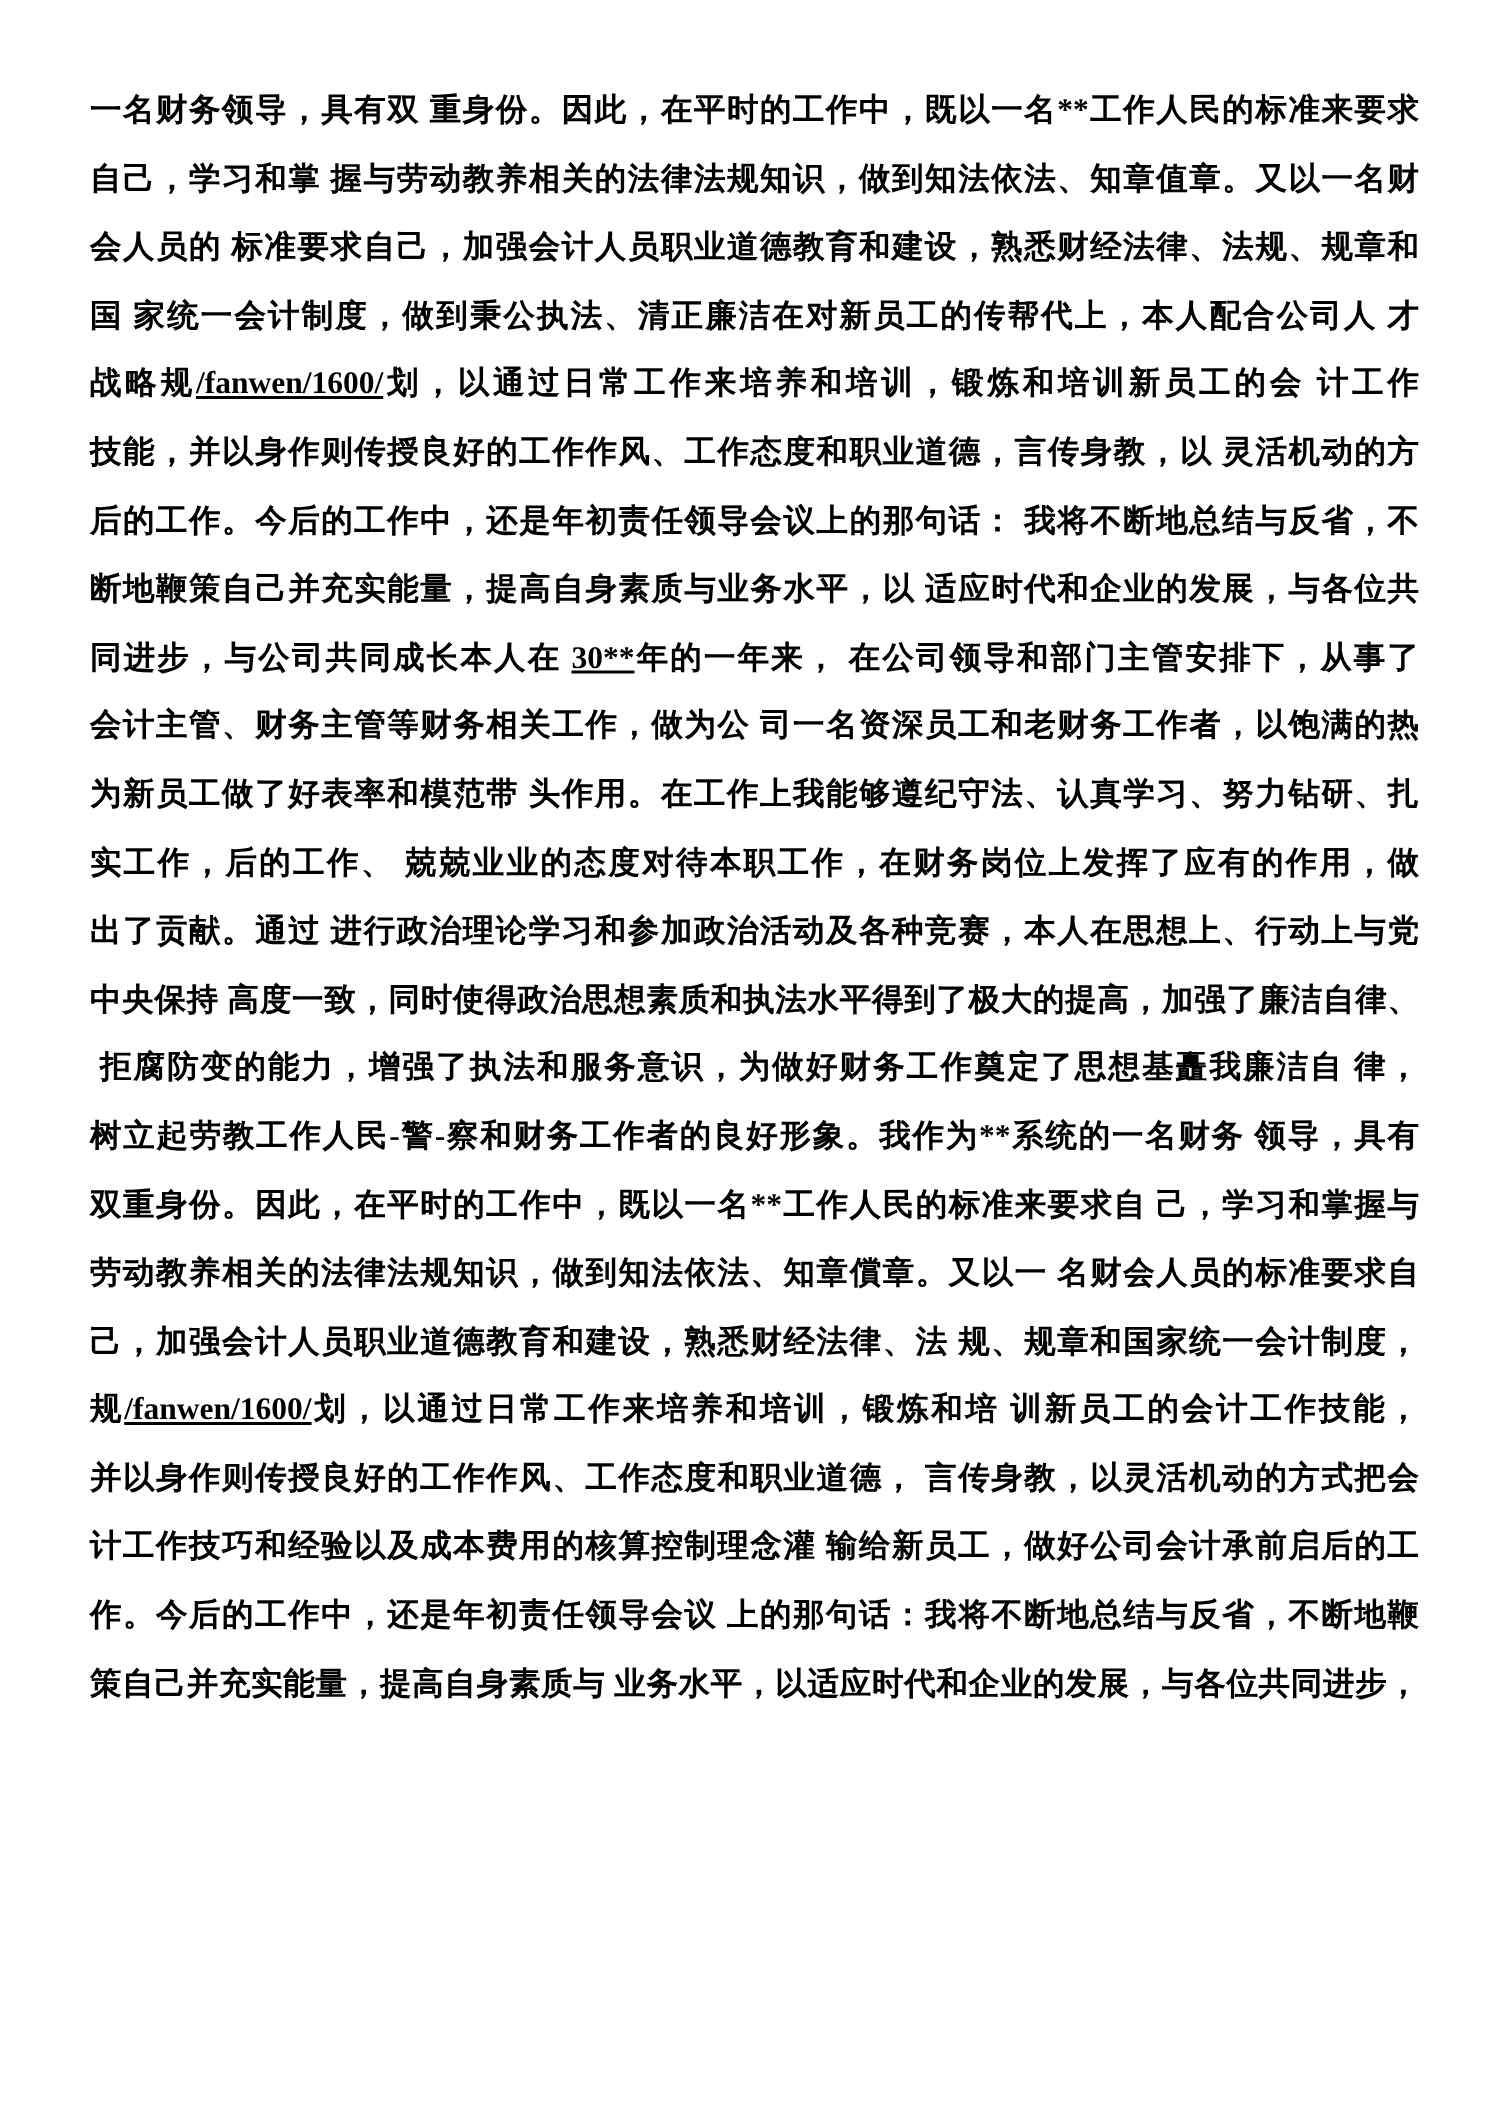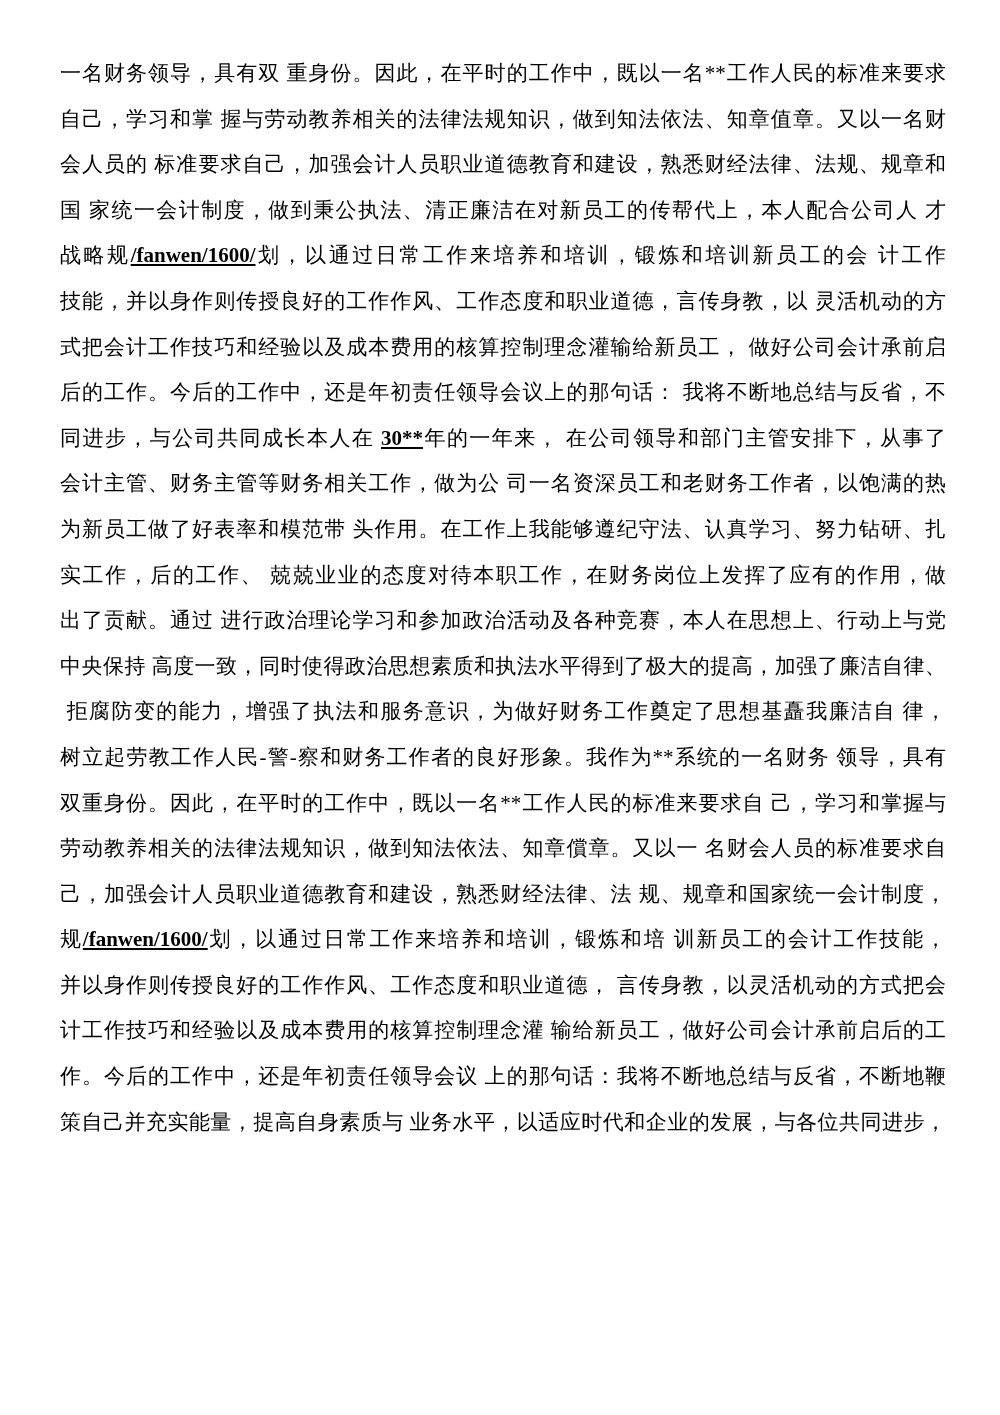--- a/index.html
+++ b/index.html
@@ -22,36 +22,36 @@
   }
   .line {
     font-family: "Liberation Serif", "DejaVu Serif", serif;
     font-size: 21px;
     line-height: 45.6px;
     color: #000000;
     text-align: justify;
     text-align-last: justify;
     white-space: pre-wrap;
   }
-  .seg { font-weight: normal; }
+  .seg { font-weight: bold; }
   .seg.bold { font-weight: bold; text-decoration: underline; }
 </style>
 </head>
 <body>
 
 <div class="page">
   <div class="essay" id="essay-body">
       <div class="line"><span class="seg">一名财务领导，具有双 重身份。因此，在平时的工作中，既以一名**工作人民的标准来要求</span></div>
       <div class="line"><span class="seg">自己，学习和掌 握与劳动教养相关的法律法规知识，做到知法依法、知章值章。又以一名财</span></div>
       <div class="line"><span class="seg">会人员的 标准要求自己，加强会计人员职业道德教育和建设，熟悉财经法律、法规、规章和</span></div>
       <div class="line"><span class="seg">国 家统一会计制度，做到秉公执法、清正廉洁在对新员工的传帮代上，本人配合公司人 才</span></div>
       <div class="line"><span class="seg">战略规</span><span class="seg bold">/fanwen/1600/</span><span class="seg">划，以通过日常工作来培养和培训，锻炼和培训新员工的会 计工作</span></div>
       <div class="line"><span class="seg">技能，并以身作则传授良好的工作作风、工作态度和职业道德，言传身教，以 灵活机动的方</span></div>
-      <div class="line"><span class="seg">式把会计工作技巧和经验以及成本费用的核算控制理念灌输给新员工， 做好公司会计承前启</span></div>
       <div class="line"><span class="seg">后的工作。今后的工作中，还是年初责任领导会议上的那句话： 我将不断地总结与反省，不</span></div>
+      <div class="line"><span class="seg">断地鞭策自己并充实能量，提高自身素质与业务水平，以 适应时代和企业的发展，与各位共</span></div>
       <div class="line"><span class="seg">同进步，与公司共同成长本人在 </span><span class="seg bold">30**</span><span class="seg">年的一年来， 在公司领导和部门主管安排下，从事了</span></div>
       <div class="line"><span class="seg">会计主管、财务主管等财务相关工作，做为公 司一名资深员工和老财务工作者，以饱满的热</span></div>
       <div class="line"><span class="seg">为新员工做了好表率和模范带 头作用。在工作上我能够遵纪守法、认真学习、努力钻研、扎</span></div>
       <div class="line"><span class="seg">实工作，后的工作、 兢兢业业的态度对待本职工作，在财务岗位上发挥了应有的作用，做</span></div>
       <div class="line"><span class="seg">出了贡献。通过 进行政治理论学习和参加政治活动及各种竞赛，本人在思想上、行动上与党</span></div>
       <div class="line"><span class="seg">中央保持 高度一致，同时使得政治思想素质和执法水平得到了极大的提高，加强了廉洁自律、</span></div>
       <div class="line"><span class="seg">&nbsp;拒腐防变的能力，增强了执法和服务意识，为做好财务工作奠定了思想基矗我廉洁自 律，</span></div>
       <div class="line"><span class="seg">树立起劳教工作人民-警-察和财务工作者的良好形象。我作为**系统的一名财务 领导，具有</span></div>
       <div class="line"><span class="seg">双重身份。因此，在平时的工作中，既以一名**工作人民的标准来要求自 己，学习和掌握与</span></div>
       <div class="line"><span class="seg">劳动教养相关的法律法规知识，做到知法依法、知章償章。又以一 名财会人员的标准要求自</span></div>

